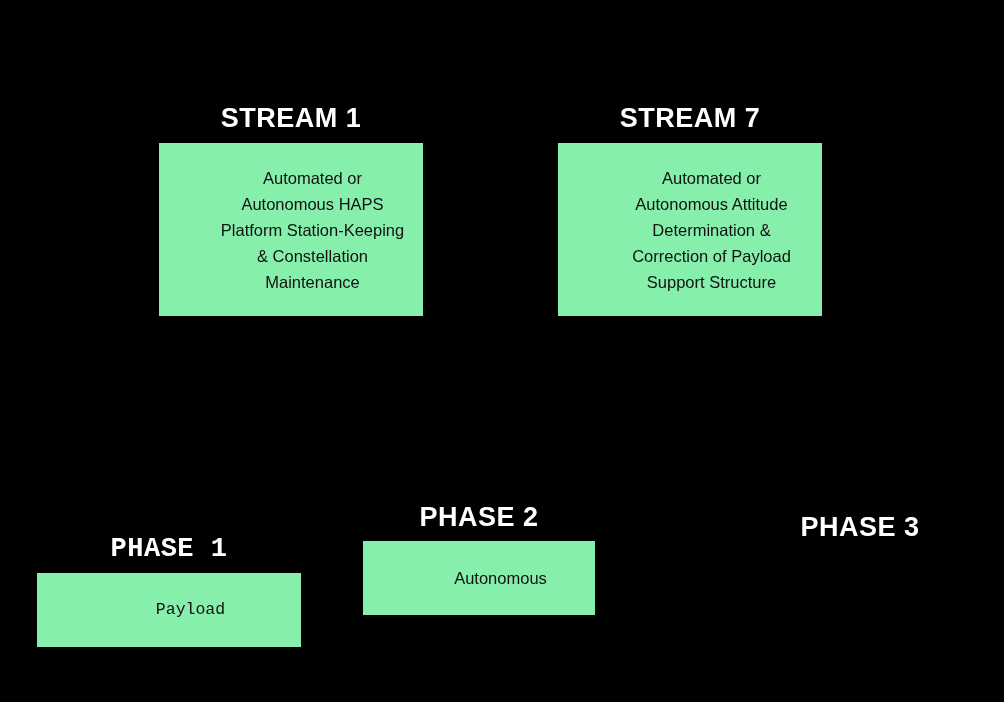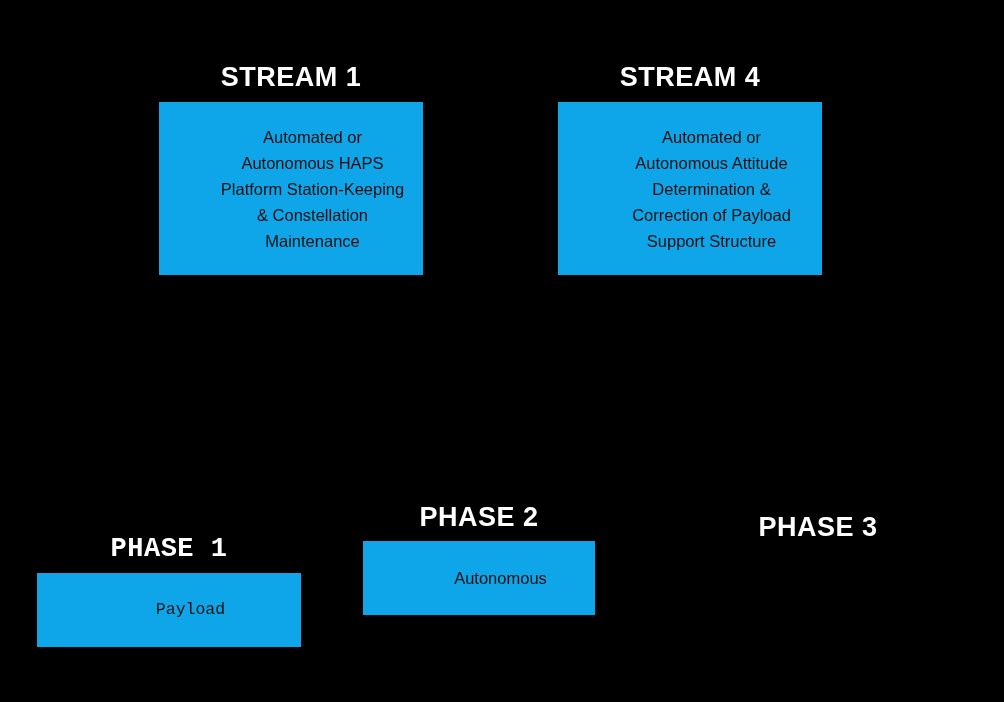--- a/index.html
+++ b/index.html
@@ -35,40 +35,41 @@
   .group-heading {
     text-align: center;
     color: #ffffff;
     font-weight: bold;
     letter-spacing: 0.5px;
     line-height: 1;
     white-space: nowrap;
   }
 
   .card {
-    background: #0ea5e9;
+    background: #86efac;
     color: #111111;
     box-sizing: border-box;
     display: flex;
     align-items: center;
     justify-content: center;
     text-align: center;
     padding-left: 43px;
   }
 
   .card-text {
     line-height: 26px;
     white-space: pre-line;
     padding: 0 6px;
   }
 
   
   .stream .group-heading {
     font-size: 27px;
     margin-bottom: 11px;
+    margin-top: 41px;
   }
   .stream .card {
     height: 173px;
   }
   .stream .card-text {
     font-size: 16.5px;
   }
 
   #stream-1 { left: 159px; top: 64px; width: 264px; }
   #stream-2 { left: 558px; top: 64px; width: 264px; }
@@ -80,40 +81,40 @@
   }
   .phase .card {
     height: 74px;
   }
   .phase .card-text {
     font-size: 16.5px;
   }
 
   #phase-1 { left: 37px;  top: 536px; width: 264px; font-family: Liberation Mono, monospace; }
   #phase-2 { left: 363px; top: 504px; width: 232px; }
-  #phase-3 { left: 702px; top: 514px; width: 232px; }
+  #phase-3 { left: 744px; top: 514px; width: 232px; }
 </style>
 </head>
 <body>
 
 <div class="canvas">
 
   <div class="group stream" id="stream-1">
     <div class="group-heading">STREAM 1</div>
     <div class="card">
       <div class="card-text">Automated or
 Autonomous HAPS
 Platform Station-Keeping
 &amp; Constellation
 Maintenance</div>
     </div>
   </div>
 
   <div class="group stream" id="stream-2">
-    <div class="group-heading">STREAM 4</div>
+    <div class="group-heading">STREAM 7</div>
     <div class="card">
       <div class="card-text">Automated or
 Autonomous Attitude
 Determination &amp;
 Correction of Payload
 Support Structure</div>
     </div>
   </div>
 
   <div class="group phase" id="phase-1">

